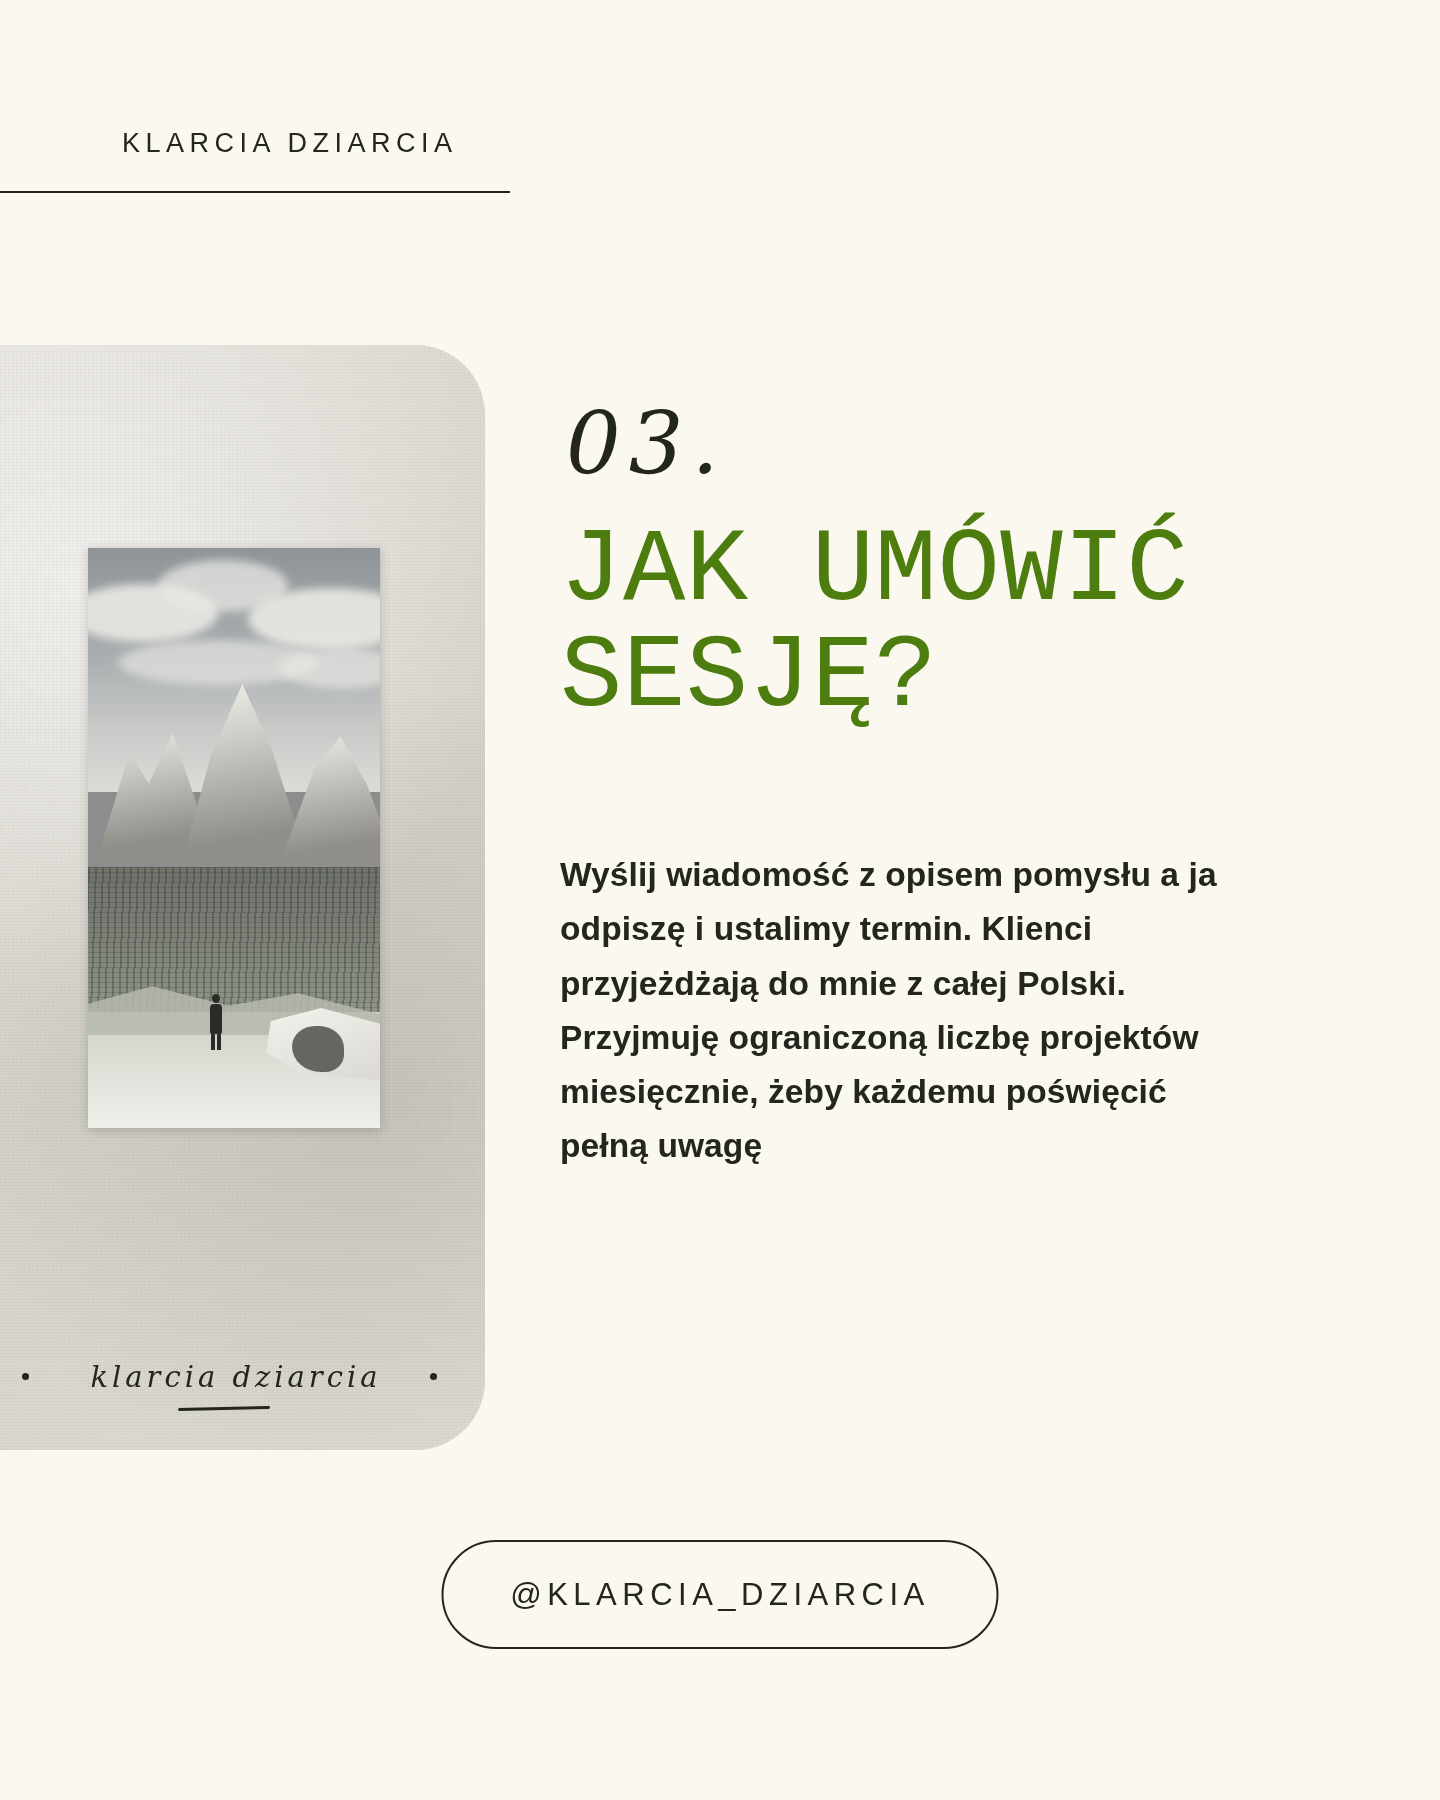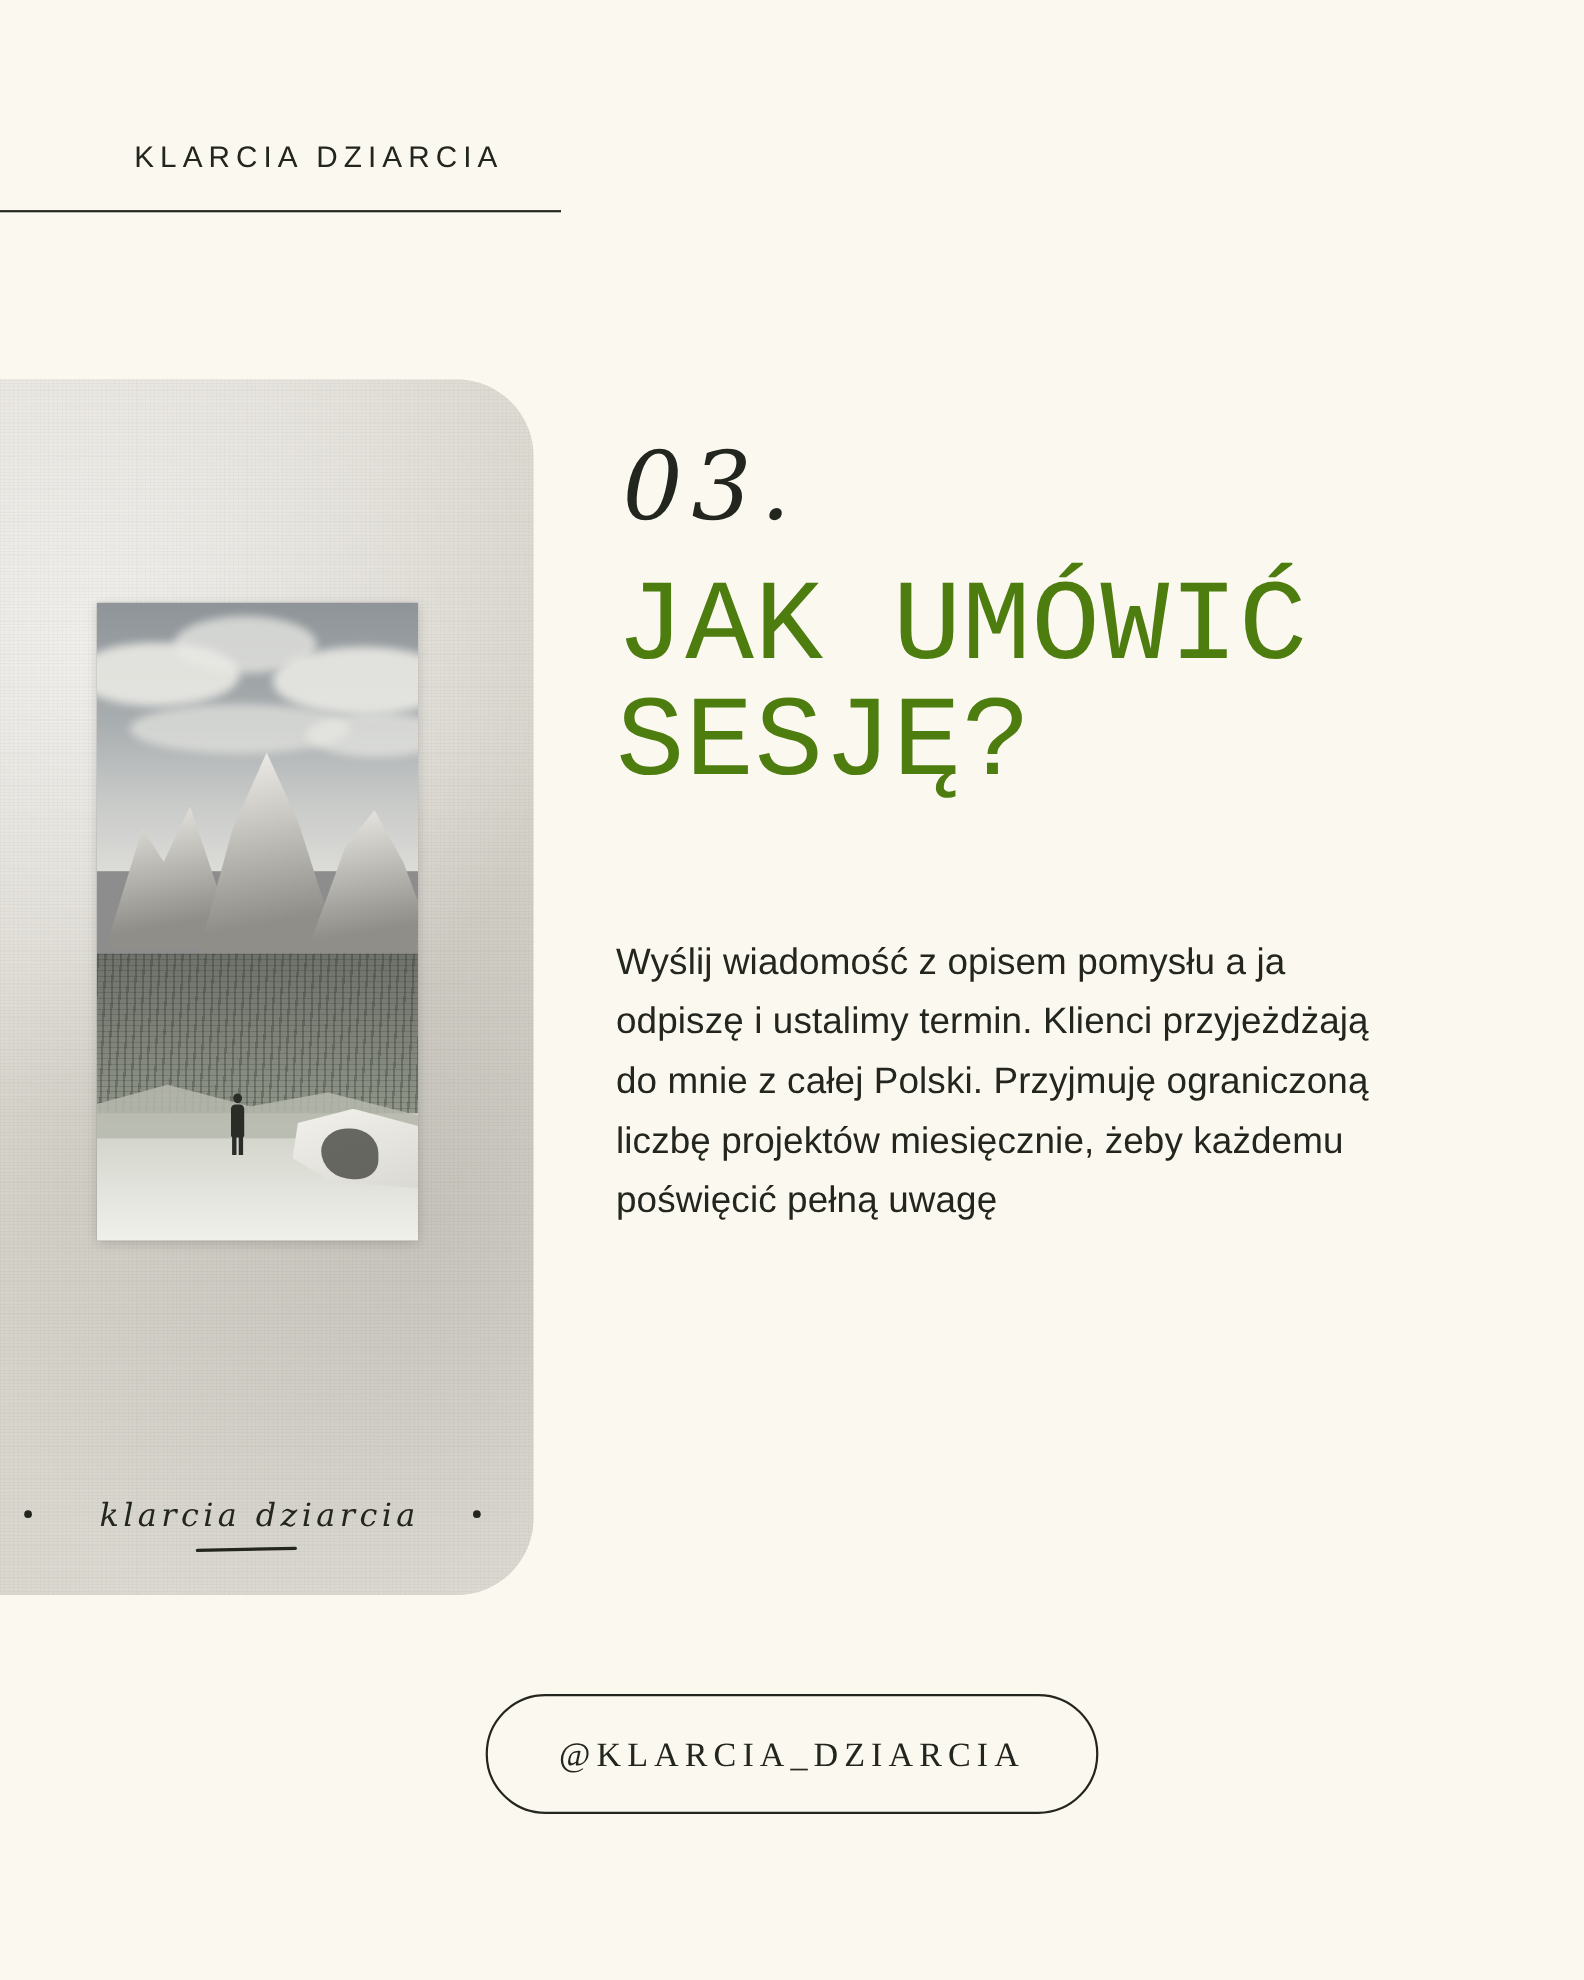--- a/index.html
+++ b/index.html
@@ -247,20 +247,21 @@
   .headline .l2 { display: block; }
 
   .body-text {
     margin-top: 118px;
     font-family: "Liberation Sans", sans-serif;
     font-size: 33.5px;
     line-height: 1.62;
     color: #23251f;
     width: 700px;
     letter-spacing: .1px;
+    font-weight: bold;
   }
 
   
   .handle-pill {
     position: absolute;
     left: 50%;
     transform: translateX(-50%);
     top: 1540px;
     width: 553px;
     height: 105px;
@@ -269,21 +270,20 @@
     display: flex;
     align-items: center;
     justify-content: center;
     background: transparent;
   }
   .handle-text {
     font-size: 31px;
     letter-spacing: 5.5px;
     color: #23251f;
     white-space: nowrap;
-    font-family: Liberation Serif, serif;
   }
 </style>
 </head>
 <body>
 
 <div class="page">
 
   <div class="brand-wrap">
     <div class="brand-name">KLARCIA DZIARCIA</div>
     <div class="brand-rule"></div>

